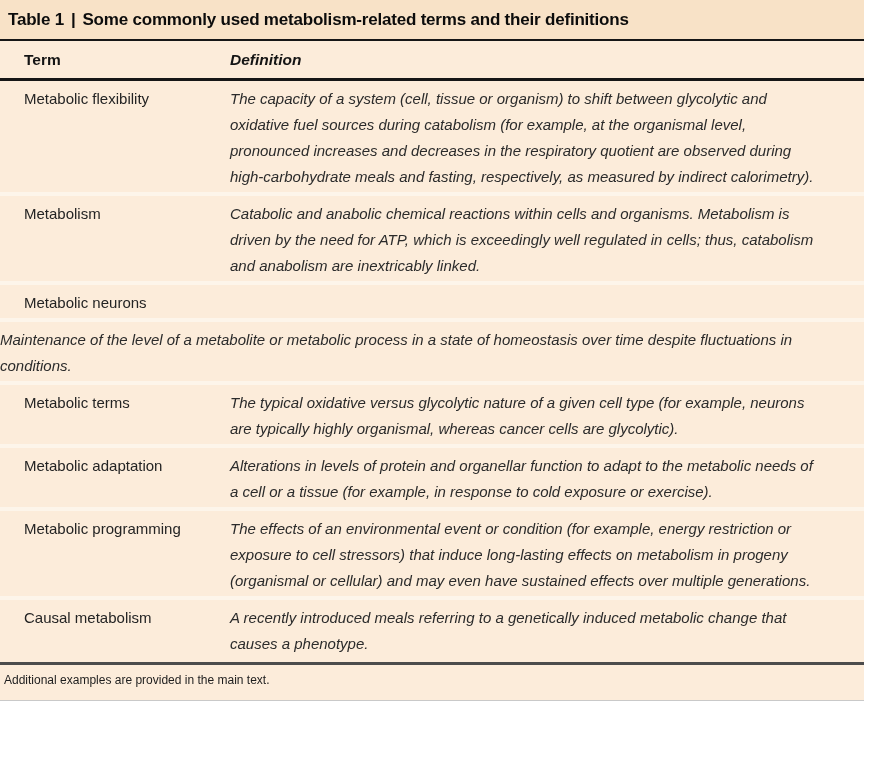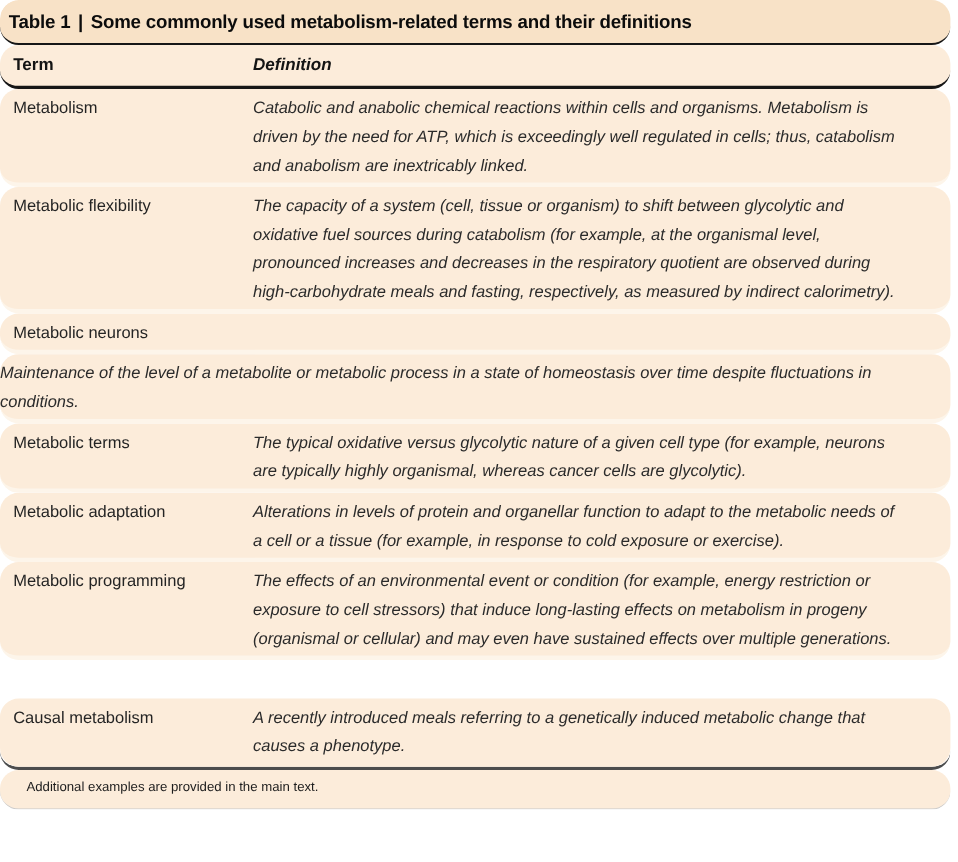--- a/index.html
+++ b/index.html
@@ -1,15 +1,15 @@
 <!DOCTYPE html>
 <html><head>
 <meta charset="utf-8">
 <style>
-  * { margin: 0; padding: 0; box-sizing: border-box; border-radius: 17px; }
+  * { margin: 0; padding: 0; box-sizing: border-box; }
   html, body { background: #ffffff; }
   body {
     width: 871px;
     height: 784px;
     font-family: "Liberation Sans", sans-serif;
     overflow: hidden;
   }
   .page {
     width: 871px;
     height: 784px;
@@ -46,24 +46,24 @@
   
   .tbody {
     border-bottom: 3px solid #4c4c4c;
   }
   .trow {
     display: flex;
     background: #fcecda;
     border-bottom: 4px solid #fdf5ea;
     padding: 5px 0 2px 0;
   }
-  .trow:last-child { border-bottom: none; padding-bottom: 5px; margin-top: 35px; }
+  .trow:last-child { border-bottom: none; padding-bottom: 5px; }
   .cell-term {
     flex: 0 0 230px;
-    padding-left: 12px;
+    padding-left: 24px;
     padding-right: 12px;
     font-size: 15px;
     line-height: 26px;
     color: #242424;
   }
   .cell-def {
     flex: 1 1 auto;
     padding-right: 40px;
     font-size: 15px;
     line-height: 26px;
@@ -75,21 +75,21 @@
     font-size: 15.5px;
     font-weight: bold;
     line-height: 18px;
     color: #141414;
   }
   
   .footnote {
     background: #fcecda;
     font-size: 12px;
     color: #1d1d1d;
-    padding: 8px 8px 13px 24px;
+    padding: 8px 8px 13px 4px;
     border-bottom: 1px solid #c9c9c9;
   }
 </style>
 </head>
 <body>
 
 <div class="page">
   <div class="figure">
 
     <div class="title-bar">
@@ -97,27 +97,27 @@
     </div>
 
     <div class="header-row">
       <div class="cell-term">Term</div>
       <div class="cell-def">Definition</div>
     </div>
 
     <div class="tbody">
 
       <div class="trow">
-        <div class="cell-term">Metabolism</div>
-        <div class="cell-def">Catabolic and anabolic chemical reactions within cells and organisms. Metabolism is driven by the need for ATP, which is exceedingly well regulated in cells; thus, catabolism and anabolism are inextricably linked.</div>
+        <div class="cell-term">Metabolic flexibility</div>
+        <div class="cell-def">The capacity of a system (cell, tissue or organism) to shift between glycolytic and oxidative fuel sources during catabolism (for example, at the organismal level, pronounced increases and decreases in the respiratory quotient are observed during high-carbohydrate meals and fasting, respectively, as measured by indirect calorimetry).</div>
       </div>
 
       <div class="trow">
-        <div class="cell-term">Metabolic flexibility</div>
-        <div class="cell-def">The capacity of a system (cell, tissue or organism) to shift between glycolytic and oxidative fuel sources during catabolism (for example, at the organismal level, pronounced increases and decreases in the respiratory quotient are observed during high-carbohydrate meals and fasting, respectively, as measured by indirect calorimetry).</div>
+        <div class="cell-term">Metabolism</div>
+        <div class="cell-def">Catabolic and anabolic chemical reactions within cells and organisms. Metabolism is driven by the need for ATP, which is exceedingly well regulated in cells; thus, catabolism and anabolism are inextricably linked.</div>
       </div>
 
       <div class="trow">
         <div class="cell-term">Metabolic neurons</div>
       </div>
 
       <div class="trow">
         <div class="cell-def">Maintenance of the level of a metabolite or metabolic process in a state of homeostasis over time despite fluctuations in conditions.</div>
       </div>
 

